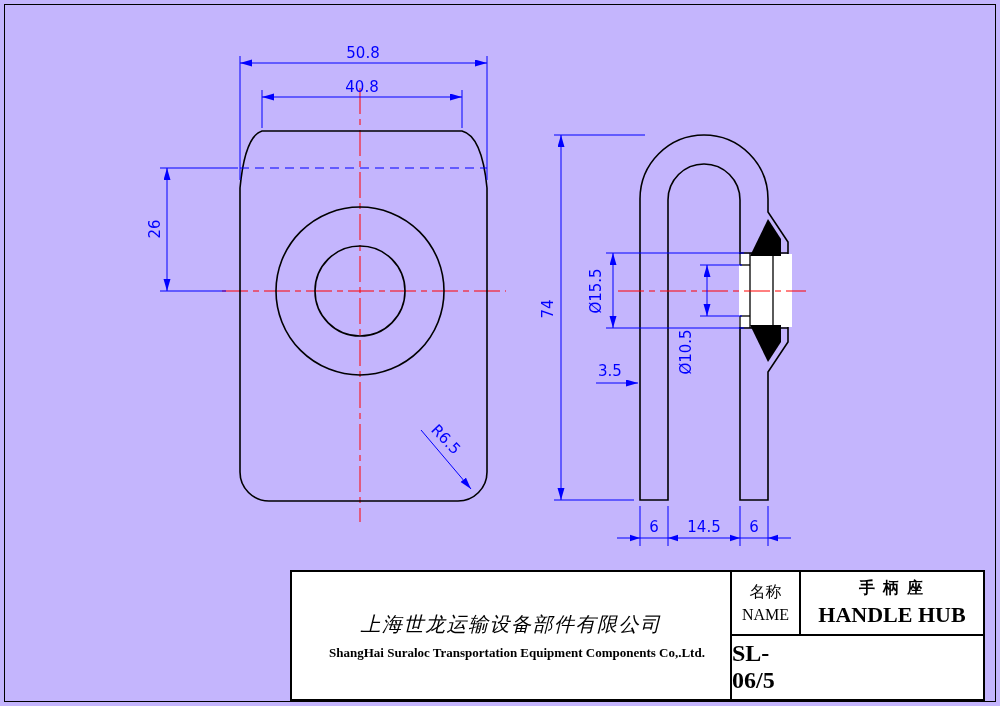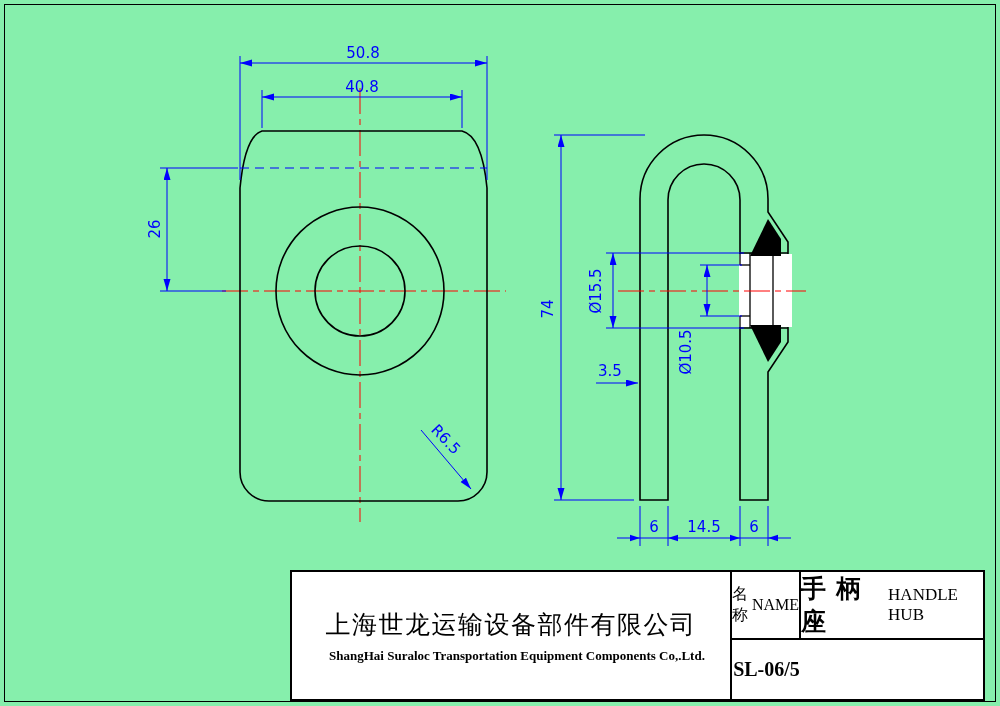--- a/index.html
+++ b/index.html
@@ -1,17 +1,17 @@
 <!DOCTYPE html>
 <html><head>
 <meta charset="utf-8">
 <style>
   html,body { margin:0; padding:0; background:#fff; }
   #page {
-    position:relative; width:1000px; height:706px; background:#86efac;
+    position:relative; width:1000px; height:706px; background:#c4b5fd;
     font-family:"Liberation Sans", sans-serif; overflow:hidden;
   }
   #frame {
     position:absolute; inset:4px; border:1.6px solid #000; pointer-events:none;
   }
   svg { position:absolute; left:0; top:0; }
   .dim-text { fill:#0000ff; font-family:"DejaVu Sans", sans-serif; font-size:15px; }
   .outline { stroke:#000; stroke-width:1.6; fill:none; }
   .thin-black { stroke:#000; stroke-width:1.3; fill:none; }
   .dim-line { stroke:#0000ff; stroke-width:1; fill:none; }
@@ -21,33 +21,33 @@
   
   #title-block {
     position:absolute; left:290px; top:570px; width:695px; height:131px;
     border:2px solid #000; box-sizing:border-box; display:flex; background:#fff;
     font-family:"Liberation Serif", serif; color:#000;
   }
   .tb-company {
     width:440px; border-right:2px solid #000; box-sizing:border-box;
     display:flex; flex-direction:column; justify-content:center; align-items:center; gap:7px;
   }
-  .company-cn { font-size:25px; letter-spacing:1.5px; white-space:nowrap; }
+  .company-cn { font-size:20px; letter-spacing:1.5px; white-space:nowrap;font-style:italic; }
   .company-en { font-size:13px; font-weight:bold; white-space:nowrap;margin-left:12px; }
   .tb-right { flex:1; display:grid; grid-template-columns:69px 1fr; grid-template-rows:1fr 1fr; }
   .tb-cell {
-    display:flex; justify-content:center; align-items:center;
+    display:flex; flex-direction:column; justify-content:center; align-items:center;
     box-sizing:border-box; gap:3px;
   }
   .cell-label { border-right:2px solid #000; }
   .cell-top { border-bottom:2px solid #000; }
   .lbl-line { font-size:16px; }
-  .val-cn { font-size:25px; font-weight:bold; letter-spacing:2px;font-family:Liberation Serif, serif; }
-  .val-en { font-size:17px; font-weight:normal; }
-  .val-no { font-size:20px; font-weight:bold; }
+  .val-cn { font-size:16px; font-weight:bold; letter-spacing:2px;font-family:Liberation Serif, serif; }
+  .val-en { font-size:22px; font-weight:bold; }
+  .val-no { font-size:24px; font-weight:bold; }
 </style>
 </head>
 <body>
 
 <div id="page">
   <div id="frame"></div>
 
   <svg width="1000" height="706" viewBox="0 0 1000 706">
     <defs>
       <pattern id="hatch" patternUnits="userSpaceOnUse" width="7" height="7" patternTransform="rotate(-45)">

